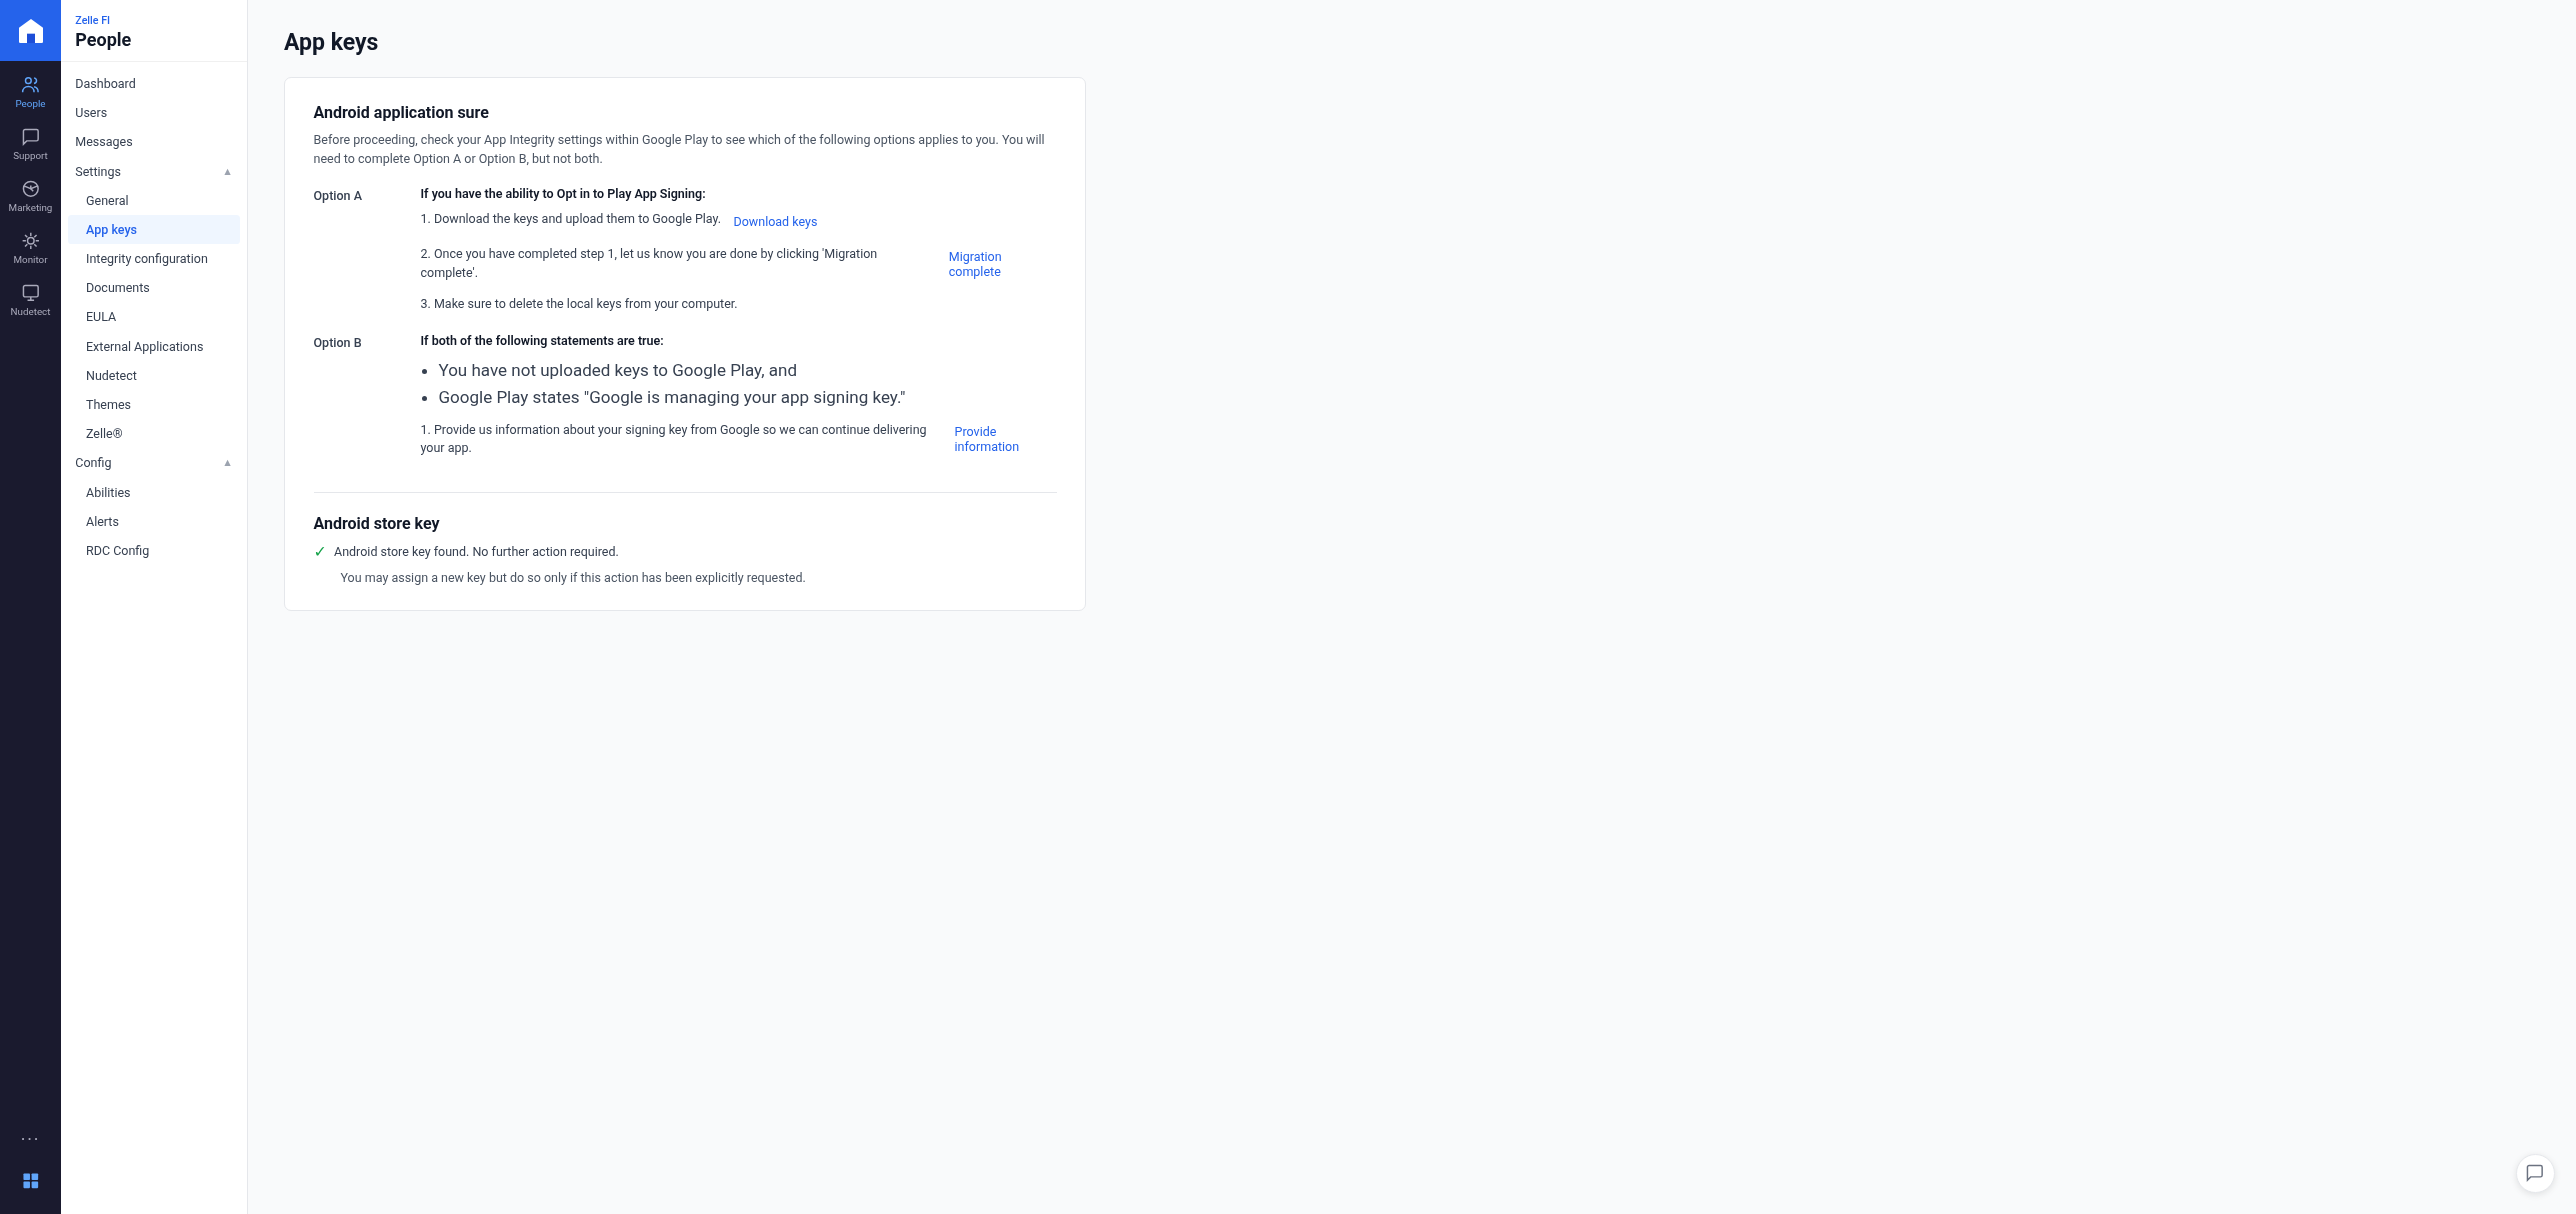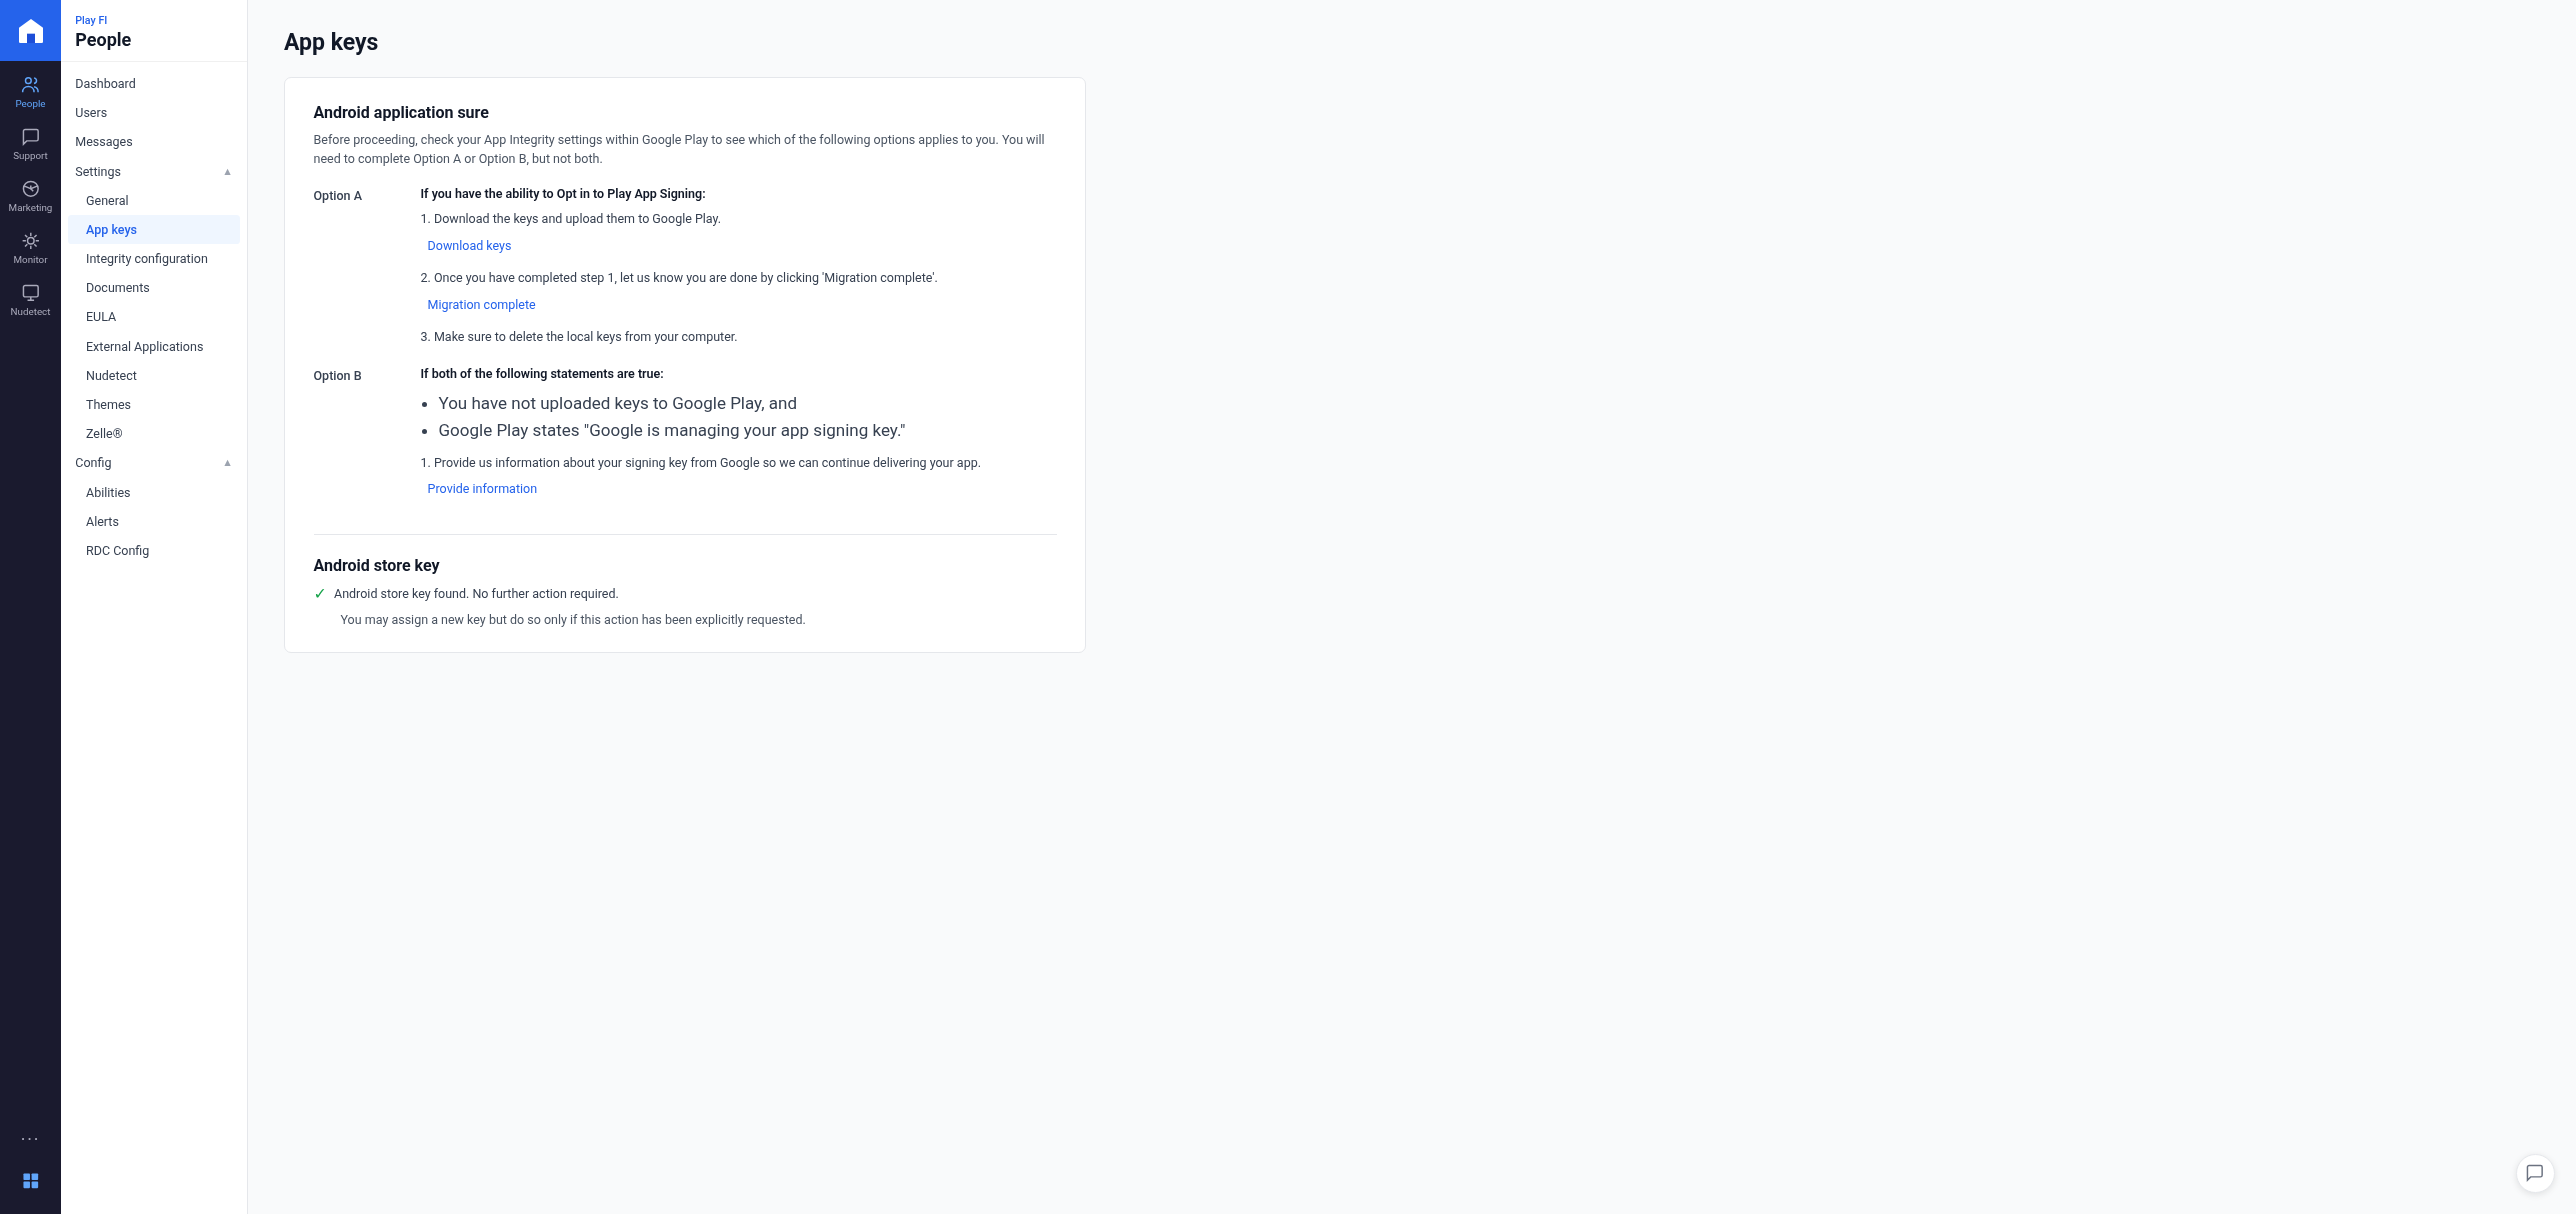--- a/index.html
+++ b/index.html
@@ -185,21 +185,21 @@
       font-size: 12.5px;
       font-weight: 600;
       color: #111827;
       margin-bottom: 9px;
     }
     .step-item {
       font-size: 12.5px;
       color: #374151;
       margin-bottom: 9px;
       display: flex;
-      flex-direction: column;
+      flex-direction: row;
       gap: 5.3px;
     }
     .step-text {
       font-size: 12.5px;
       color: #374151;
       line-height: 1.5;
     }
     .step-link {
       color: #2563eb;
       font-size: 12.5px;
@@ -322,21 +322,21 @@
         <rect x="13" y="3" width="8" height="8" rx="1"></rect>
         <rect x="3" y="13" width="8" height="8" rx="1"></rect>
         <rect x="13" y="13" width="8" height="8" rx="1"></rect>
       </svg>
     </div>
   </div>
 </div>
 
 <div class="sidebar">
   <div class="sidebar-header">
-    <div class="sidebar-fi-label">Play FI</div>
+    <div class="sidebar-fi-label">Zelle FI</div>
     <div class="sidebar-title">People</div>
   </div>
   <nav class="sidebar-nav">
     <div class="sidebar-nav-item">
       <span>Dashboard</span>
     </div>
     <div class="sidebar-nav-item">
       <span>Users</span>
     </div>
     <div class="sidebar-nav-item">

